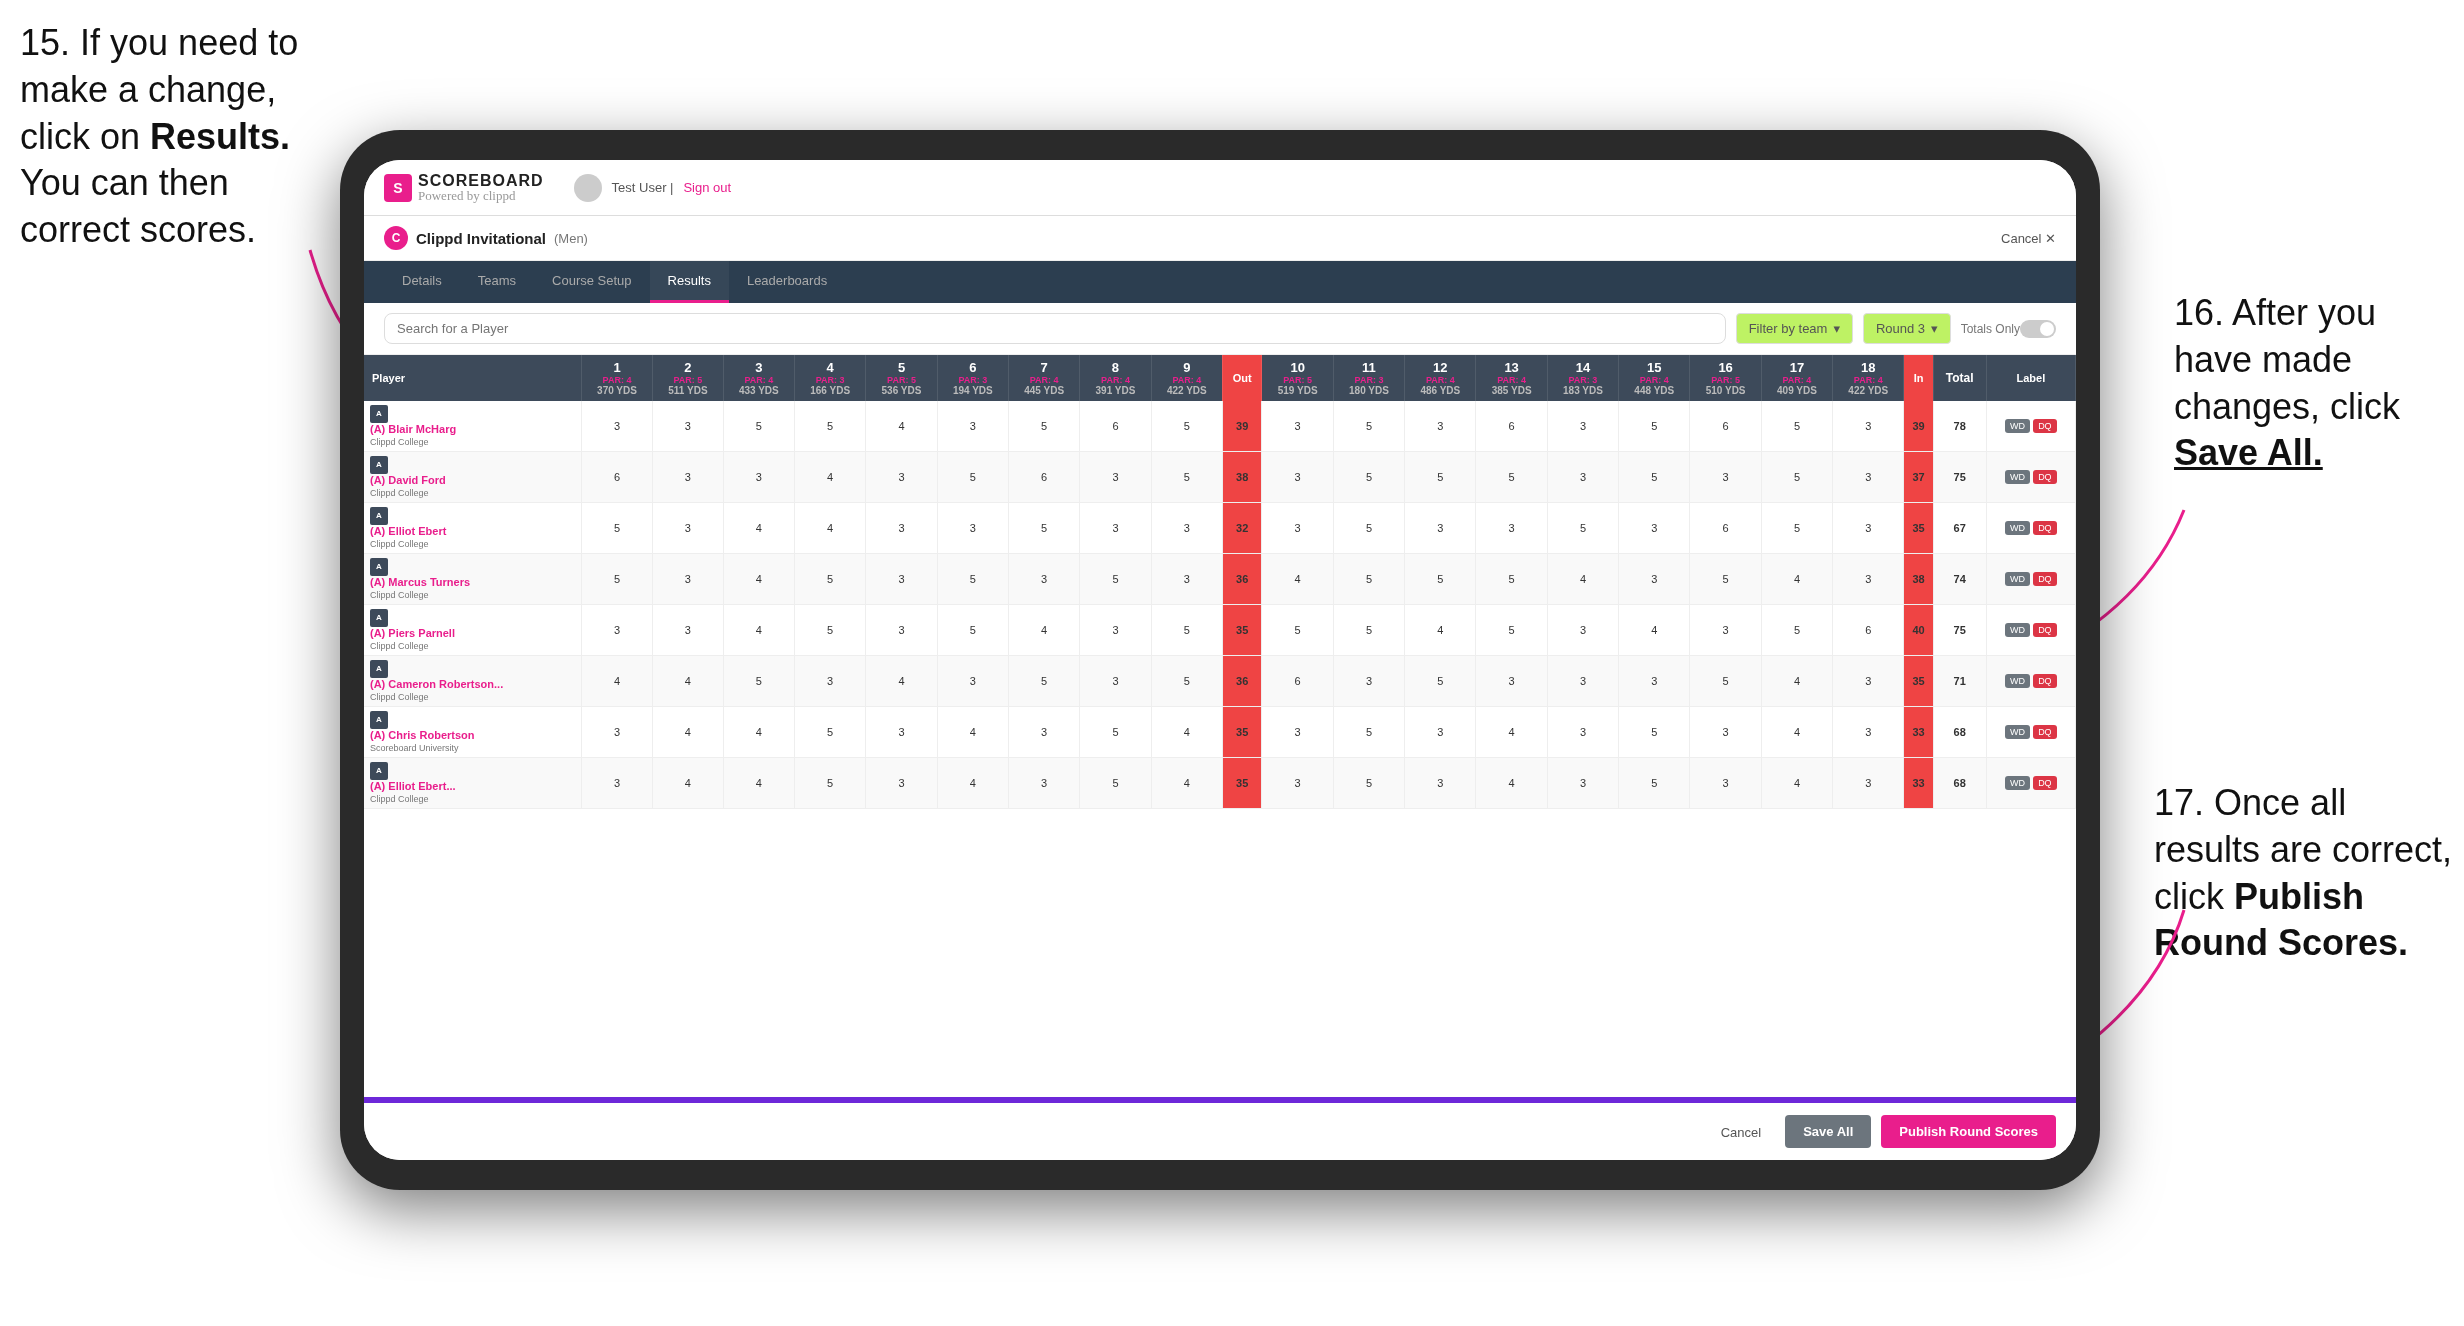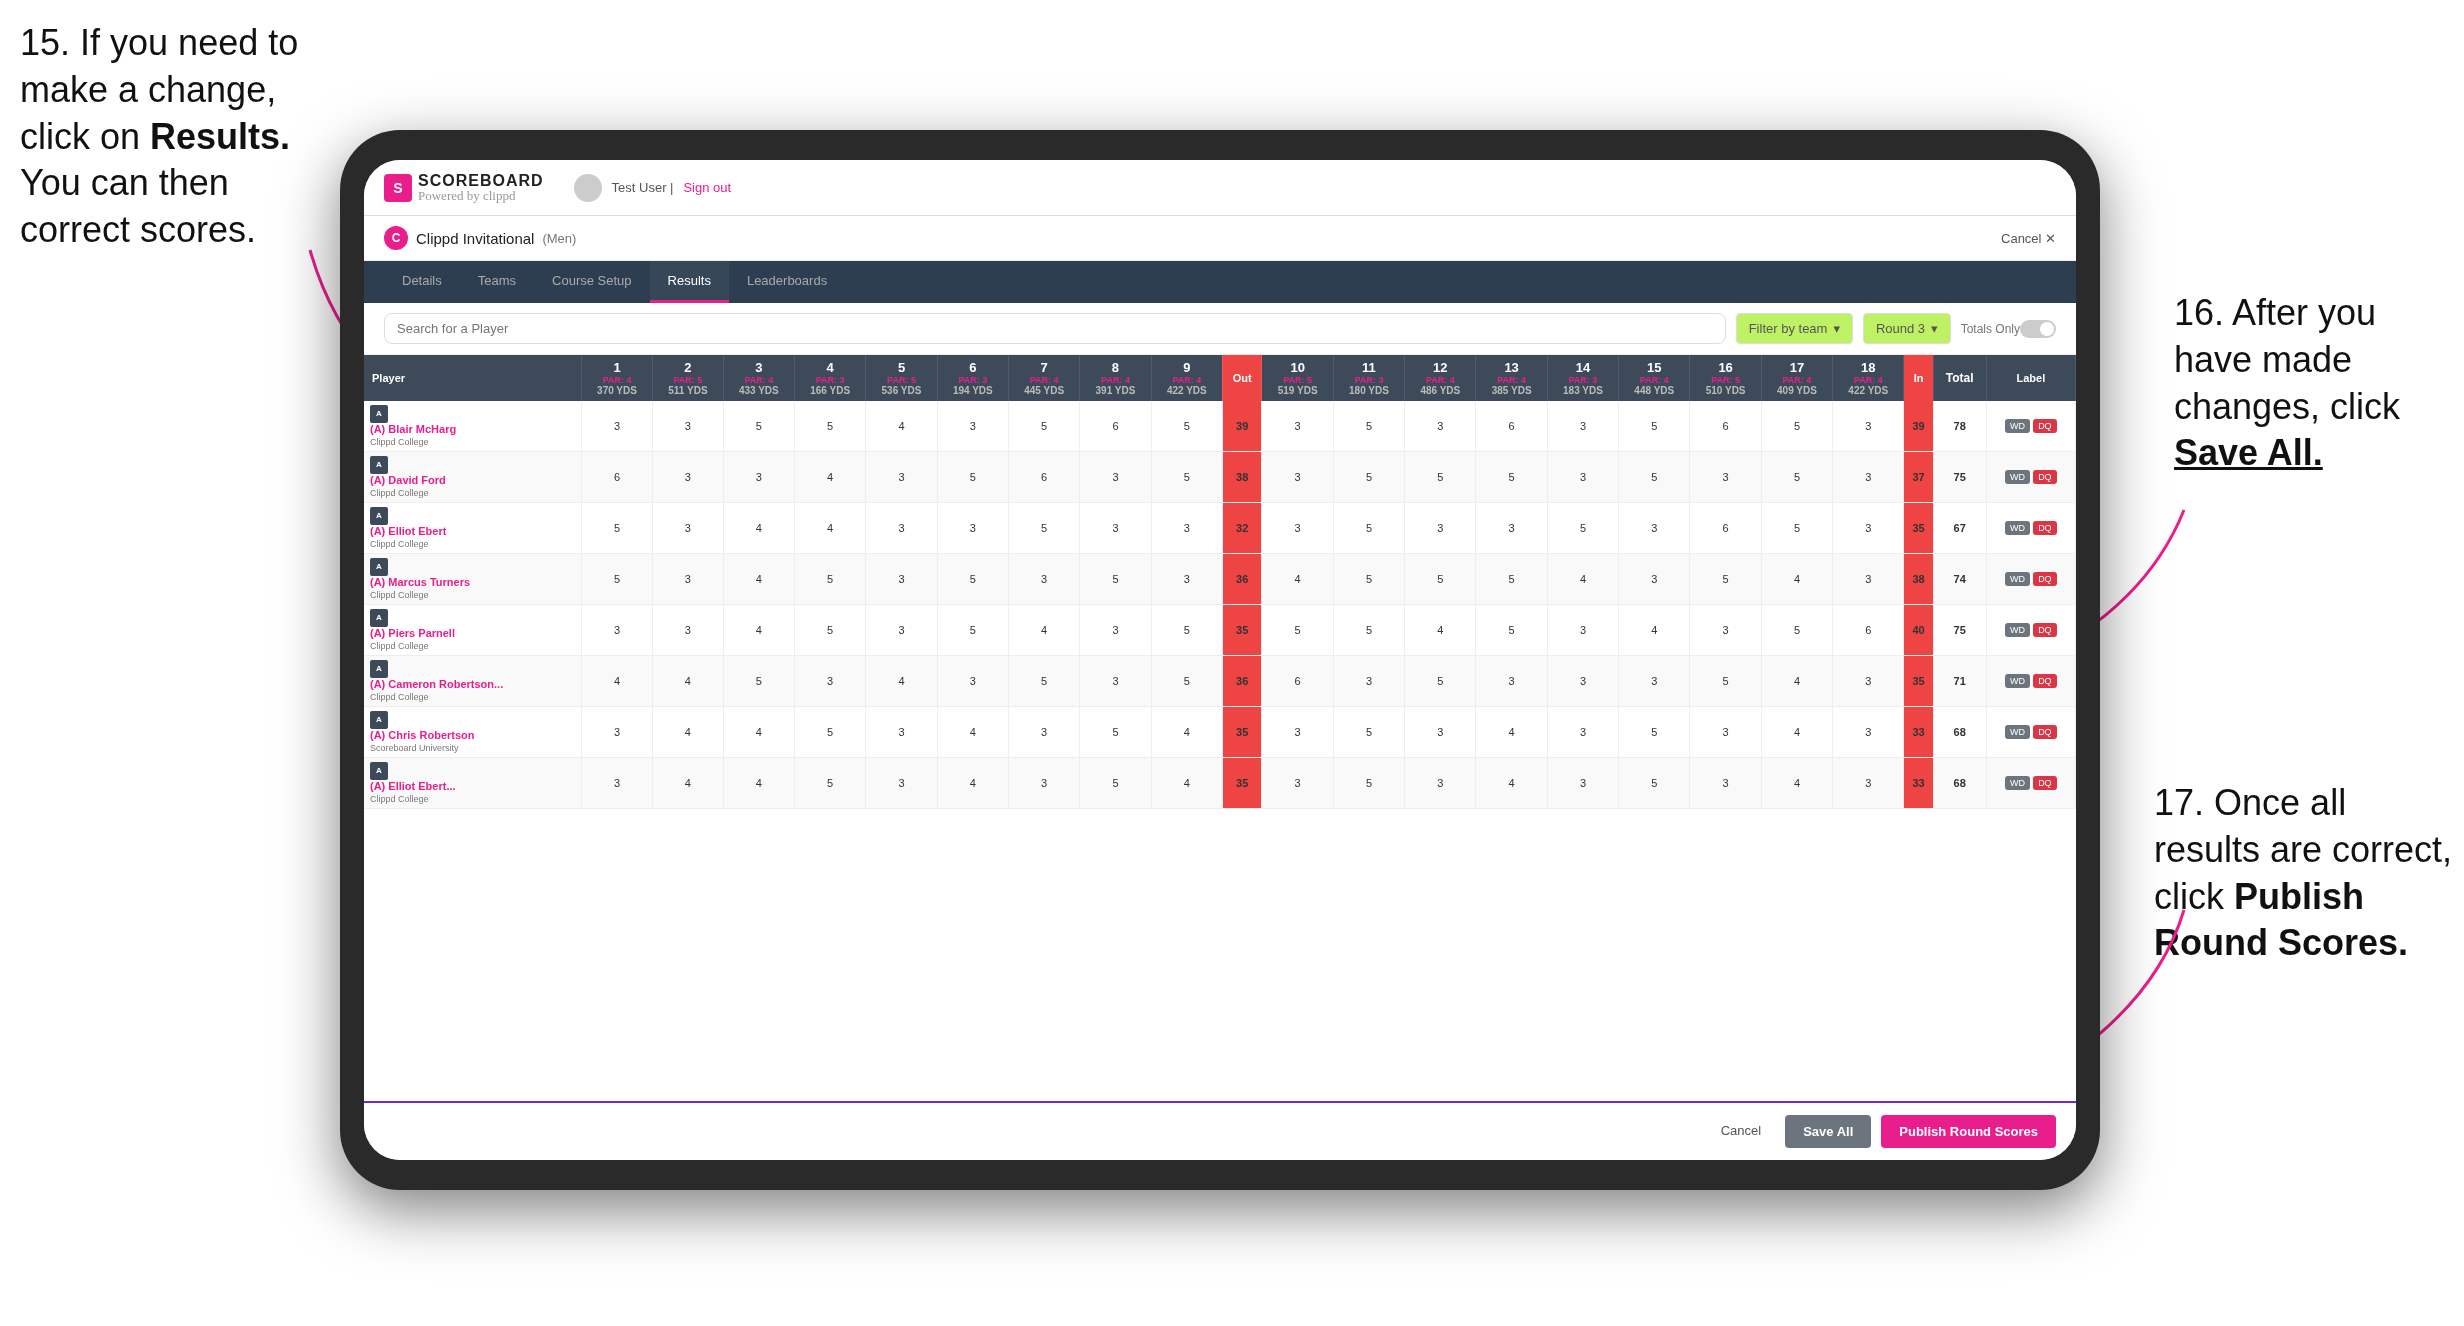--- a/index.html
+++ b/index.html
@@ -176,21 +176,21 @@
       border-radius: 50%;
       display: flex;
       align-items: center;
       justify-content: center;
       color: white;
       font-size: 12px;
       font-weight: 700;
     }
     .t-name {
       font-size: 15px;
-      font-weight: 400;
+      font-weight: 700;
       color: #222;
     }
     .t-category {
       font-size: 13px;
       color: #777;
     }
     .cancel-btn {
       font-size: 13px;
       color: #555;
       cursor: pointer;
@@ -376,24 +376,24 @@
       border: none;
       border-radius: 3px;
       padding: 2px 5px;
       font-size: 9px;
       cursor: pointer;
     }
 
     
     .footer-bar {
       background: #fff;
-      border-top: 2px solid #6d28d9;
+      border-top: 6px solid #6d28d9;
       padding: 12px 20px;
       display: flex;
-      align-items: flex-start;
+      align-items: flex-end;
       justify-content: flex-end;
       gap: 10px;
       flex-shrink: 0;
     }
     .cancel-action-btn {
       background: none;
       border: none;
       font-size: 13px;
       color: #555;
       cursor: pointer;

